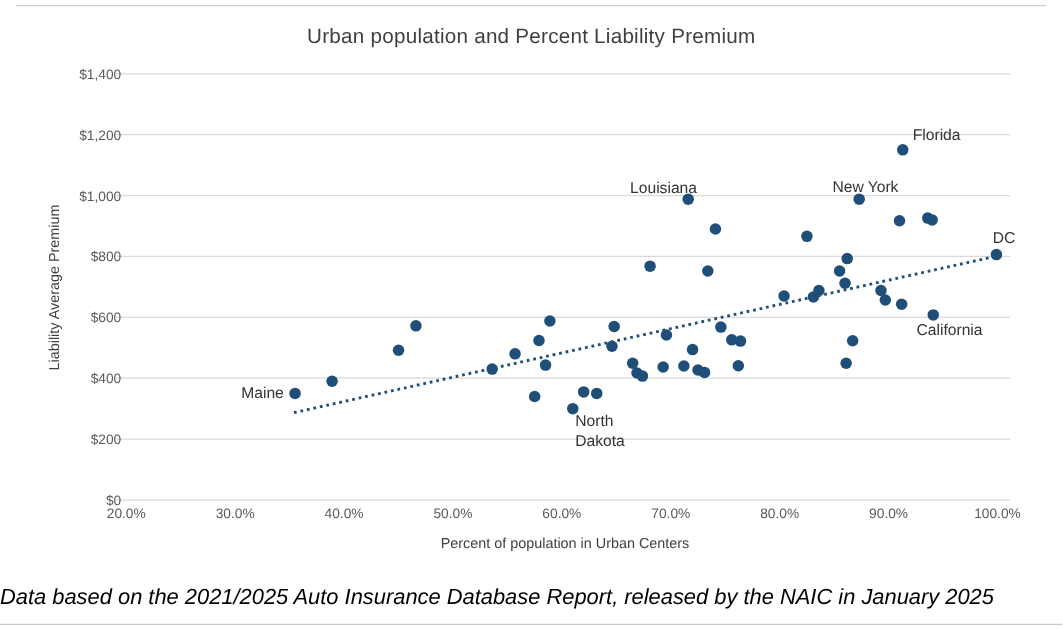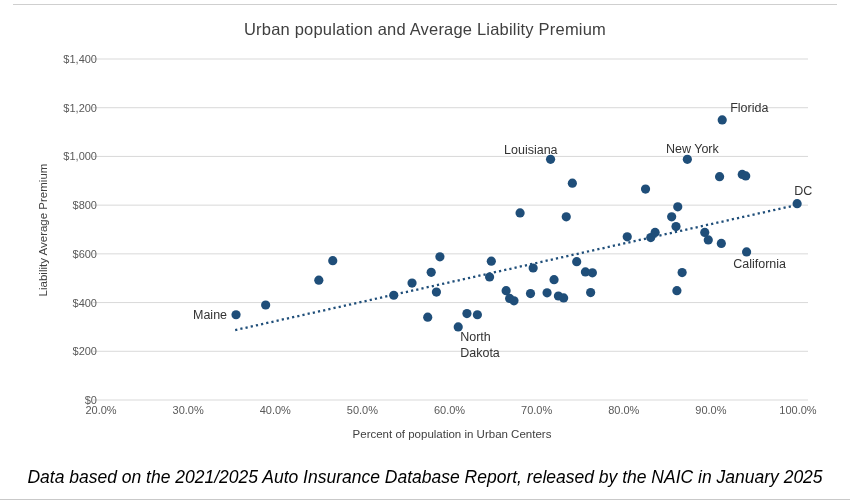--- a/index.html
+++ b/index.html
@@ -12,30 +12,30 @@
   .bottom-line { position:absolute; left:0; top:499px; width:850px; height:1px; background:#c9c9c9; }
   .chart-title {
     position:absolute; top:20px; left:0; width:850px; text-align:center;
     font-size:16.5px; color:#3f3f3f; letter-spacing:0.2px;
   }
   svg.plot { position:absolute; left:0; top:0; }
   .tick { font-size:11px; fill:#595959; }
   .axis-title { font-size:11.5px; fill:#404040; }
   .pt-label { font-size:12.5px; fill:#333333; }
   .caption {
-    position:absolute; top:467px; left:0; width:850px; text-align:center;
+    position:absolute; top:467px; left:0; width:850px; 
     font-style:italic; font-size:17.5px; color:#000000;
   }
 </style>
 </head>
 <body>
 
 <div class="top-line"></div>
 
-<div class="chart-title">Urban population and Average Liability Premium</div>
+<div class="chart-title">Urban population and Percent Liability Premium</div>
 
 <svg class="plot" id="plot" width="850" height="460" viewBox="0 0 850 460">
     <line x1="93" x2="808" y1="400" y2="400" stroke="#d9d9d9" stroke-width="1"></line>
     <text x="97" y="404" text-anchor="end" class="tick">$0</text>
     <line x1="93" x2="808" y1="351.2857142857143" y2="351.2857142857143" stroke="#d9d9d9" stroke-width="1"></line>
     <text x="97" y="355.2857142857143" text-anchor="end" class="tick">$200</text>
     <line x1="93" x2="808" y1="302.57142857142856" y2="302.57142857142856" stroke="#d9d9d9" stroke-width="1"></line>
     <text x="97" y="306.57142857142856" text-anchor="end" class="tick">$400</text>
     <line x1="93" x2="808" y1="253.85714285714286" y2="253.85714285714286" stroke="#d9d9d9" stroke-width="1"></line>
     <text x="97" y="257.8571428571429" text-anchor="end" class="tick">$600</text>

